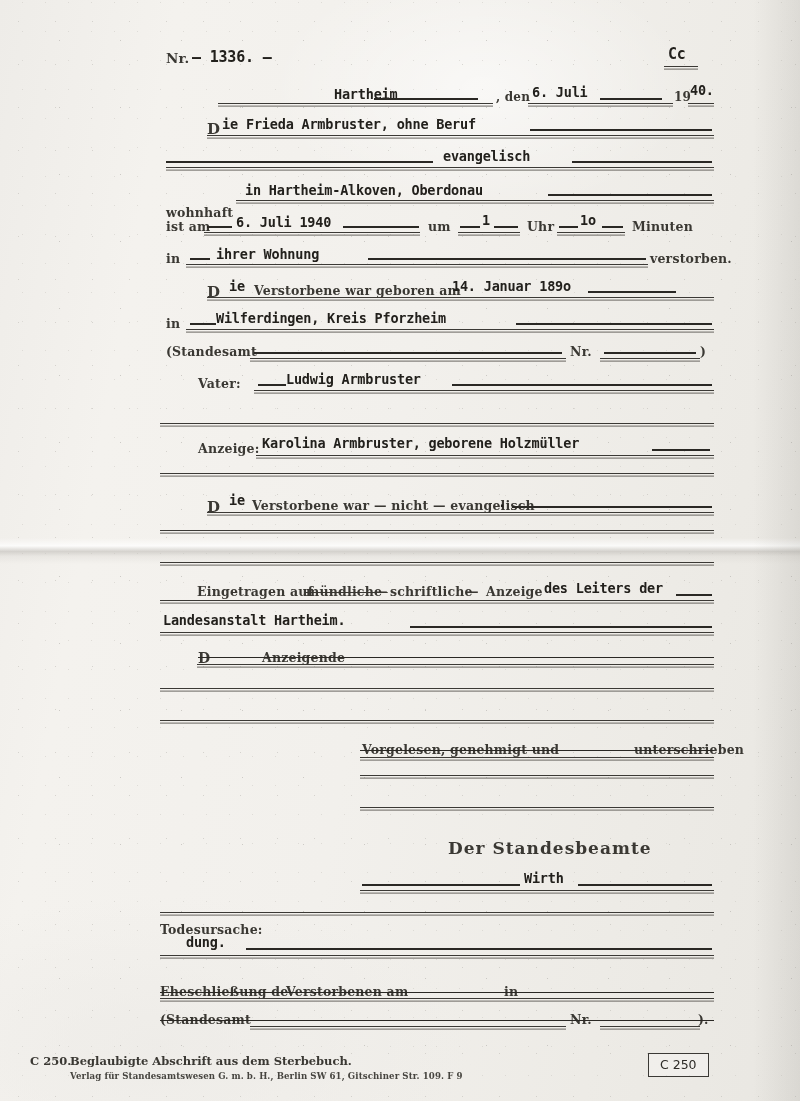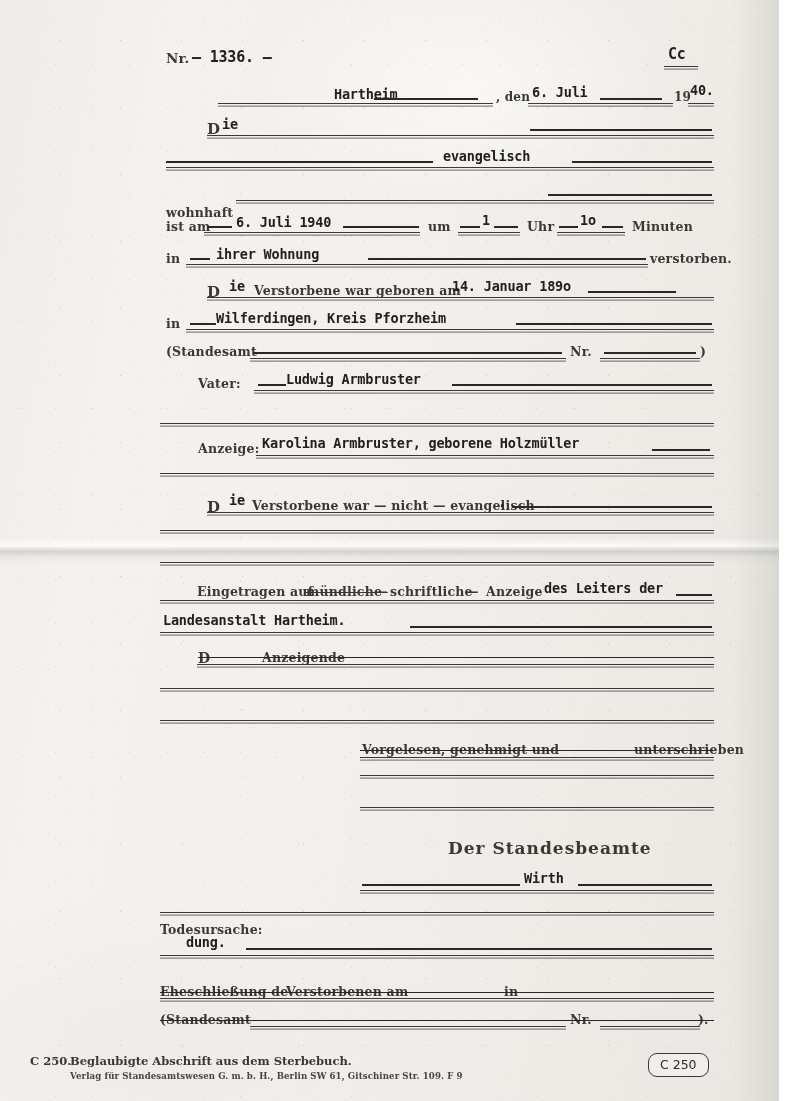--- a/index.html
+++ b/index.html
@@ -15,20 +15,21 @@
   
   #scan {
     position: absolute;
     left: 0; top: 0;
     width: 779px; height: 1101px;
     background:
       radial-gradient(ellipse 300px 180px at 60% 8%, rgba(255,255,255,0.55), rgba(255,255,255,0) 70%),
       radial-gradient(ellipse 420px 200px at 20% 95%, rgba(236,234,230,0.7), rgba(255,255,255,0) 75%),
       linear-gradient(100deg, #eeece8 0%, #f4f2ee 18%, #f2f0ec 48%, #edebe6 78%, #e9e7e2 100%);
     overflow: hidden;
+    padding-left: 22px;
   }
   
   #grain {
     position: absolute; inset: 0;
     opacity: .5;
     background-image:
       radial-gradient(#b9b6b0 .6px, transparent .7px),
       radial-gradient(#cbc8c2 .5px, transparent .6px),
       radial-gradient(#a8a5a0 .5px, transparent .6px);
     background-size: 37px 43px, 23px 29px, 61px 67px;
@@ -117,29 +118,31 @@
   <div class="rule" style="left:528px; top:103px; width:145px;"></div>
   <span class="abs typed" style="left:532px; top:84px;">6. Juli</span>
   <div class="dashfill" style="left:600px; top:98px; width:62px;"></div>
   <span class="abs frak" style="left:674px; top:90px; font-size:12px;">19</span>
   <span class="abs typed" style="left:690px; top:82px;">40.</span>
   <div class="rule" style="left:688px; top:103px; width:26px;"></div>
 
   <div class="rule" style="left:207px; top:135px; width:507px;"></div>
   <span class="abs frak" style="left:207px; top:120px; font-size:15px;">D</span>
   <span class="abs typed" style="left:222px; top:116px;">ie</span>
+  <span class="abs typed" style="left:246px; top:116px;">Frieda Armbruster, ohne Beruf</span>
   <div class="dashfill" style="left:530px; top:129px; width:182px;"></div>
 
   <div class="rule" style="left:166px; top:167px; width:548px;"></div>
   <div class="dashfill" style="left:166px; top:161px; width:267px;"></div>
   <span class="abs typed" style="left:443px; top:148px;">evangelisch</span>
   <div class="dashfill" style="left:572px; top:161px; width:140px;"></div>
 
   <div class="rule" style="left:236px; top:200px; width:478px;"></div>
   <span class="abs frak" style="left:166px; top:187px; font-size:12.5px;margin-top:18px;">wohnhaft</span>
+  <span class="abs typed" style="left:245px; top:182px;">in Hartheim-Alkoven, Oberdonau</span>
   <div class="dashfill" style="left:548px; top:194px; width:164px;"></div>
 
   <div class="rule" style="left:204px; top:232px; width:216px;"></div>
   <span class="abs frak" style="left:166px; top:219px; font-size:12.5px;">ist am</span>
   <div class="dashfill" style="left:207px; top:226px; width:25px;"></div>
   <span class="abs typed" style="left:236px; top:214px;">6. Juli 1940</span>
   <div class="dashfill" style="left:343px; top:226px; width:76px;"></div>
   <span class="abs frak" style="left:428px; top:219px; font-size:12.5px;">um</span>
   <div class="rule" style="left:458px; top:232px; width:62px;"></div>
   <div class="dashfill" style="left:460px; top:226px; width:20px;"></div>
@@ -258,16 +261,16 @@
   <div class="rule" style="left:250px; top:1026px; width:316px;"></div>
   <span class="abs frak" style="left:160px; top:1012px; font-size:12.5px;">(Standesamt</span>
   <span class="abs frak" style="left:570px; top:1012px; font-size:12.5px;">Nr.</span>
   <div class="rule" style="left:600px; top:1026px; width:100px;"></div>
   <span class="abs frak" style="left:698px; top:1012px; font-size:12.5px;">).</span>
   <div class="dashfill" style="left:160px; top:1020px; width:554px; border-top-width:1.4px;"></div>
 
   <span class="abs foot1" style="left:30px; top:1054px;">C 250.</span>
   <span class="abs foot1" style="left:70px; top:1054px;">Beglaubigte Abschrift aus dem Sterbebuch.</span>
   <span class="abs foot2" style="left:70px; top:1071px;">Verlag für Standesamtswesen G. m. b. H., Berlin SW 61, Gitschiner Str. 109.  F 9</span>
-  <div class="cbox" style="left:648px; top:1053px;border-radius:9px;">C 250</div>
+  <div class="cbox" style="left:648px; top:1053px;">C 250</div>
 
   <div class="edge-shade"></div>
 </div>
 
 </body></html>

